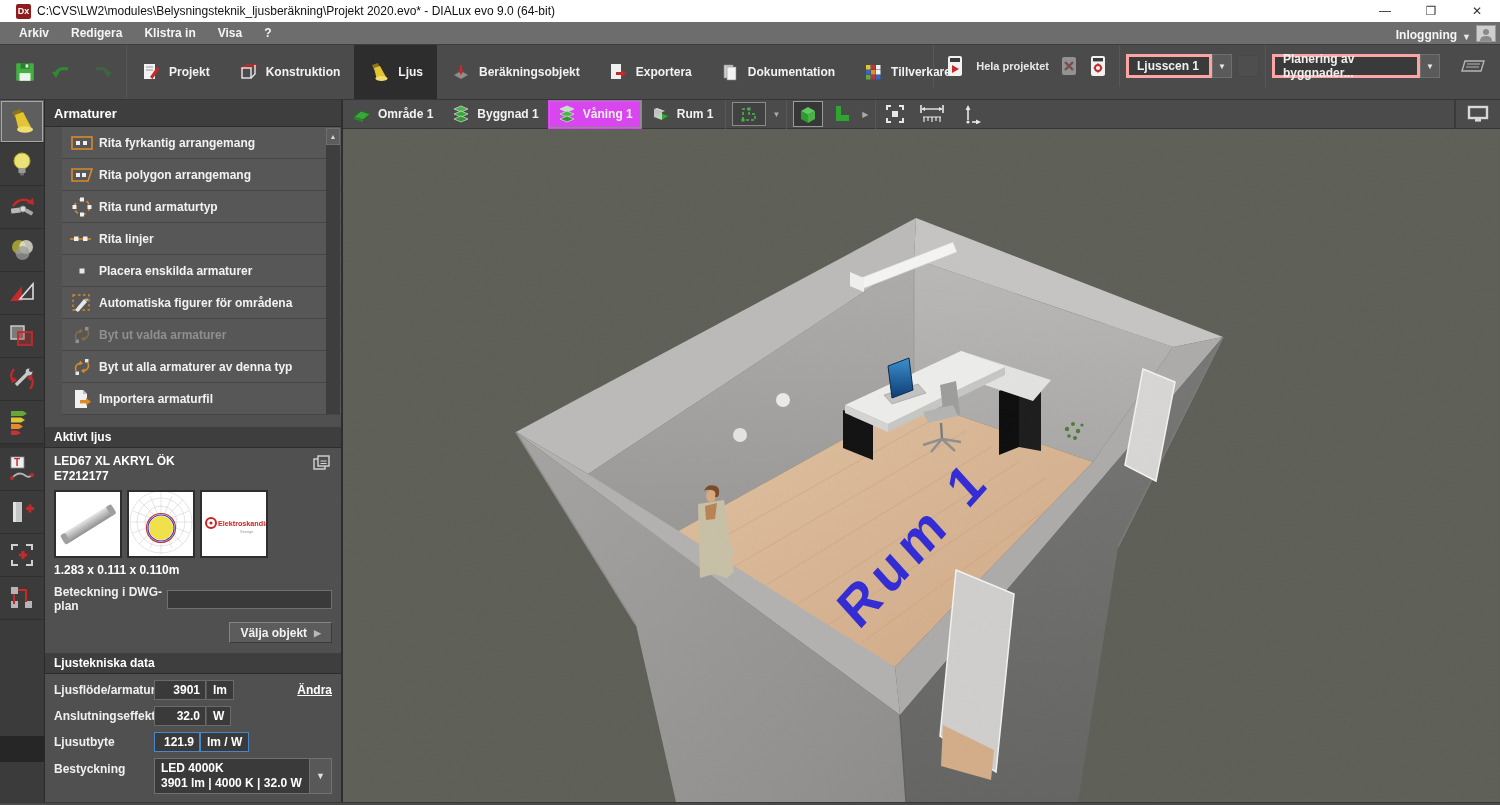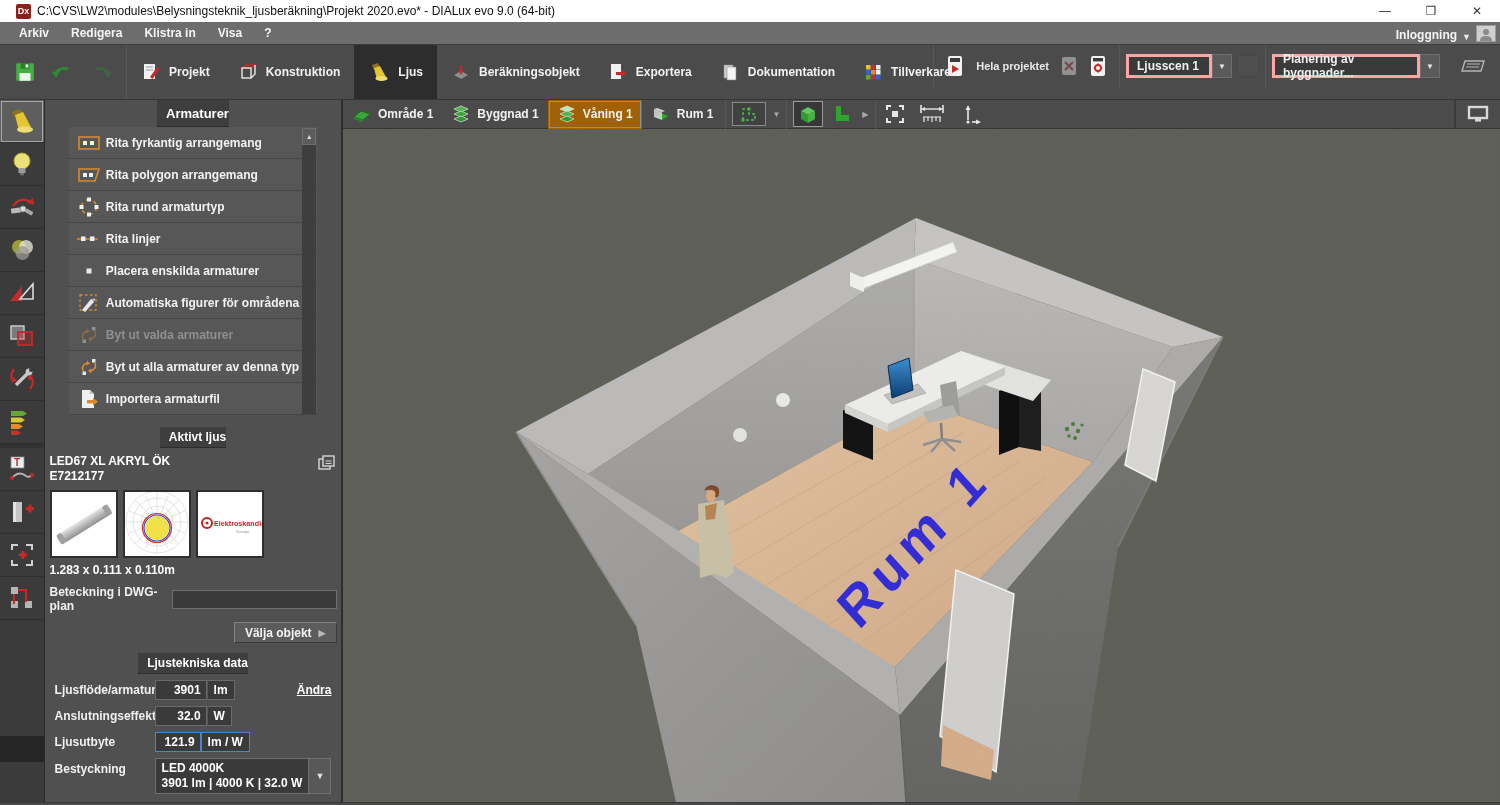--- a/index.html
+++ b/index.html
@@ -45,25 +45,25 @@
   
   .main { display:flex; height:702px; }
   .iconstrip { width:45px; background:#3b3b3b; border-right:1px solid #2a2a2a; }
   .tool-cell { width:44px; height:43px; border-bottom:1px solid #2f2f2f; display:flex; align-items:center;
                justify-content:center; }
   .tool-cell.selected { background:#5e5e5e; outline:1px solid #a8a8a8; outline-offset:-2px; }
   .strip-gap { height:4px; background:#333; }
   .strip-bottom { height:26px; background:#262626; margin-top:116px; }
 
   
-  .panel { width:298px; background:#505050; display:flex; flex-direction:column; border-right:2px solid #2e2e2e;align-items:center; }
+  .panel { width:298px; background:#505050; display:flex; flex-direction:column; border-right:2px solid #2e2e2e; }
   .ph { height:27px; background:#3e3e3e; color:#fff; font-weight:bold; font-size:13px; line-height:27px;
         padding-left:9px; border-bottom:1px solid #2c2c2c; }
   .ph.small { height:21px; font-size:12px; line-height:21px; }
-  .action-list { position:relative; }
+  .action-list { position:relative;margin-left:17px; }
   .action-row { height:32px; background:#575757; border-bottom:1px solid #454545; display:flex;
                 align-items:center; padding-left:7px; padding-right:18px; }
   .action-icon { width:26px; display:flex; justify-content:center; }
   .action-label { color:#f2f2f2; font-size:12px; font-weight:bold; margin-left:4px; white-space:nowrap; }
   .action-row.disabled .action-label { color:#8f8f8f; }
   .action-row.disabled .action-icon { opacity:.4; }
   .scrollbar { position:absolute; top:1px; right:1px; width:14px; height:286px; background:#3e3e3e; }
   .scroll-up { width:14px; height:17px; background:#5c5c5c; border:1px solid #6e6e6e; color:#d8d8d8;
                font-size:7px; text-align:center; line-height:16px; }
   .al-body { padding:6px 9px 4px 9px; }
@@ -93,21 +93,21 @@
   .lampdd { flex:1; height:36px; background:#3a3a3a; border:1px solid #707070; display:flex; }
   .lamptext { flex:1; padding:2px 6px; color:#fff; font-size:12px; font-weight:bold; line-height:15px; }
   .lampbtn { width:22px; background:#585858; border-left:1px solid #6e6e6e; color:#e0e0e0; font-size:9px;
              display:flex; align-items:center; justify-content:center; }
 
   
   .vp { flex:1; display:flex; flex-direction:column; }
   .vptb { height:29px; background:#4b4b4b; border-bottom:1px solid #353535; display:flex; align-items:center; }
   .tab { display:flex; align-items:center; gap:6px; padding:0 9px; height:29px; color:#f2f2f2;
          font-size:12px; font-weight:bold; }
-  .tab.active { background:#a16207; outline:1px solid #8f8f8f; outline-offset:-2px; }
+  .tab.active { background:#d946ef; outline:1px solid #8f8f8f; outline-offset:-2px; }
   .vsep { width:1px; height:29px; background:#393939; border-right:1px solid #575757; margin:0 3px; }
   .vbtn { width:26px; height:24px; display:flex; align-items:center; justify-content:center; margin:0 3px; }
   .vbtn.boxed { border:1px solid #8a8a8a; background:#414141; }
   .vbtn.pressed { border:1px solid #9a9a9a; background:#373737; }
   .mini-dd { width:14px; height:24px; display:flex; align-items:center; justify-content:center;
              color:#aaa; font-size:8px; }
   .vp-spacer { flex:1; }
   .monitor-cell { width:46px; height:29px; border-left:2px solid #3a3a3a; display:flex; align-items:center; justify-content:center; }
   .canvas { position:relative; flex:1; background:#5e6058; overflow:hidden; }
   .canvas svg { position:absolute; inset:0; }

